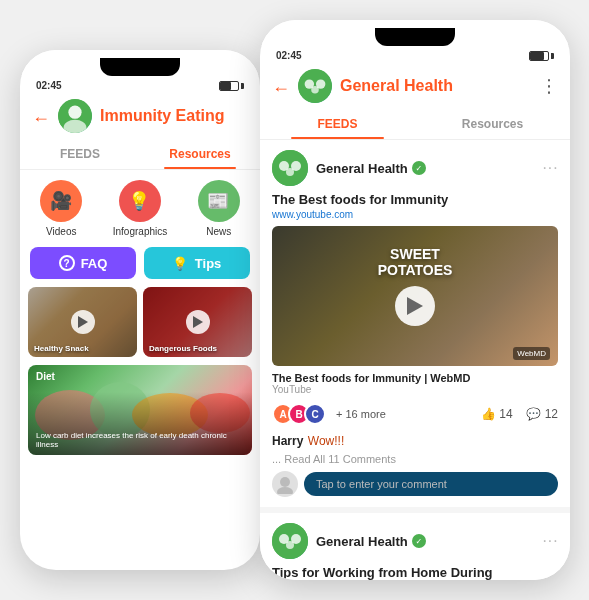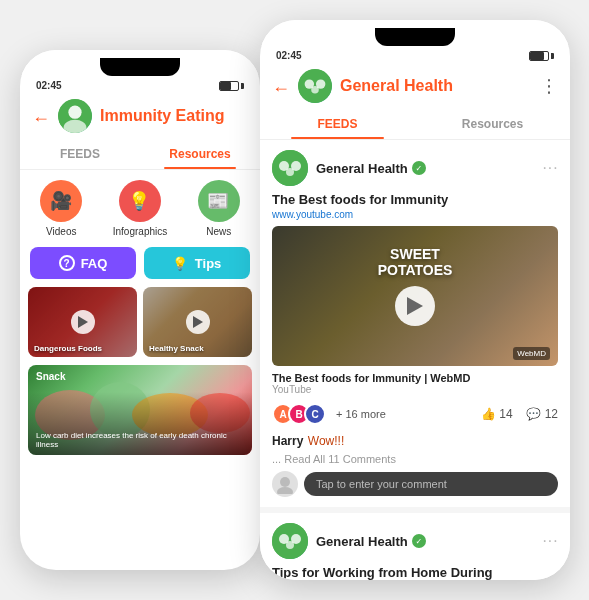--- a/index.html
+++ b/index.html
@@ -521,21 +521,21 @@
       border-radius: 50%;
       background: #e0e0e0;
       flex-shrink: 0;
       display: flex;
       align-items: center;
       justify-content: center;
     }
 
     .comment-input {
       flex: 1;
-      background: #404040;
+      background: #0c4a6e;
       border-radius: 16px;
       padding: 6px 12px;
       font-size: 11px;
       color: #bbb;
       cursor: text;
     }
 
     
     .feed-post2 {
       background: #fff;
@@ -618,56 +618,56 @@
       <span>FAQ</span>
     </div>
     <div class="action-btn" style="background:#26c6da;">
       <span>💡</span>
       <span>Tips</span>
     </div>
   </div>
 
   <div class="video-row">
     <div class="video-card">
-      <div class="video-thumb" style="background: linear-gradient(135deg,#b71c1c,#e53935,#ef9a9a);">
+      <div class="video-thumb" style="background: linear-gradient(135deg,#f3e5d0,#d4a96a,#c8955a,#8d6e47);">
       </div>
       <div class="video-overlay">
         <div class="play-btn">
           <svg width="10" height="12" viewBox="0 0 10 12">
               <polygon points="0,0 10,6 0,12" fill="#555"></polygon>
             </svg>
         </div>
       </div>
-      <span class="video-label">Dangerous Foods</span>
+      <span class="video-label">Healthy Snack</span>
     </div>
     <div class="video-card">
-      <div class="video-thumb" style="background: linear-gradient(135deg,#f3e5d0,#d4a96a,#c8955a,#8d6e47);">
+      <div class="video-thumb" style="background: linear-gradient(135deg,#b71c1c,#e53935,#ef9a9a);">
       </div>
       <div class="video-overlay">
         <div class="play-btn">
           <svg width="10" height="12" viewBox="0 0 10 12">
               <polygon points="0,0 10,6 0,12" fill="#555"></polygon>
             </svg>
         </div>
       </div>
-      <span class="video-label">Healthy Snack</span>
+      <span class="video-label">Dangerous Foods</span>
     </div>
   </div>
 
   <div class="diet-card">
     <div class="diet-thumb" style="background: linear-gradient(135deg,#2e7d32,#66bb6a,#a5d6a7,#ef9a9a,#e53935);">
       <svg width="100%" height="100%" viewBox="0 0 220 90" xmlns="http://www.w3.org/2000/svg">
         <ellipse cx="40" cy="50" rx="35" ry="25" fill="#e57373" opacity="0.6"></ellipse>
         <ellipse cx="90" cy="45" rx="30" ry="28" fill="#81c784" opacity="0.7"></ellipse>
         <ellipse cx="140" cy="50" rx="38" ry="22" fill="#ff8f00" opacity="0.5"></ellipse>
         <ellipse cx="190" cy="48" rx="30" ry="20" fill="#f44336" opacity="0.6"></ellipse>
       </svg>
     </div>
     <div class="diet-overlay">
-      <span class="diet-title">Snack</span>
+      <span class="diet-title">Diet</span>
       <span class="diet-desc">Low carb diet increases the risk of early death chronic illness</span>
     </div>
   </div>
 
   <div style="height:8px;"></div>
 </div>
 
 <div class="phone phone-front">
 
   <div style="background:#fff; padding-top:8px;">

